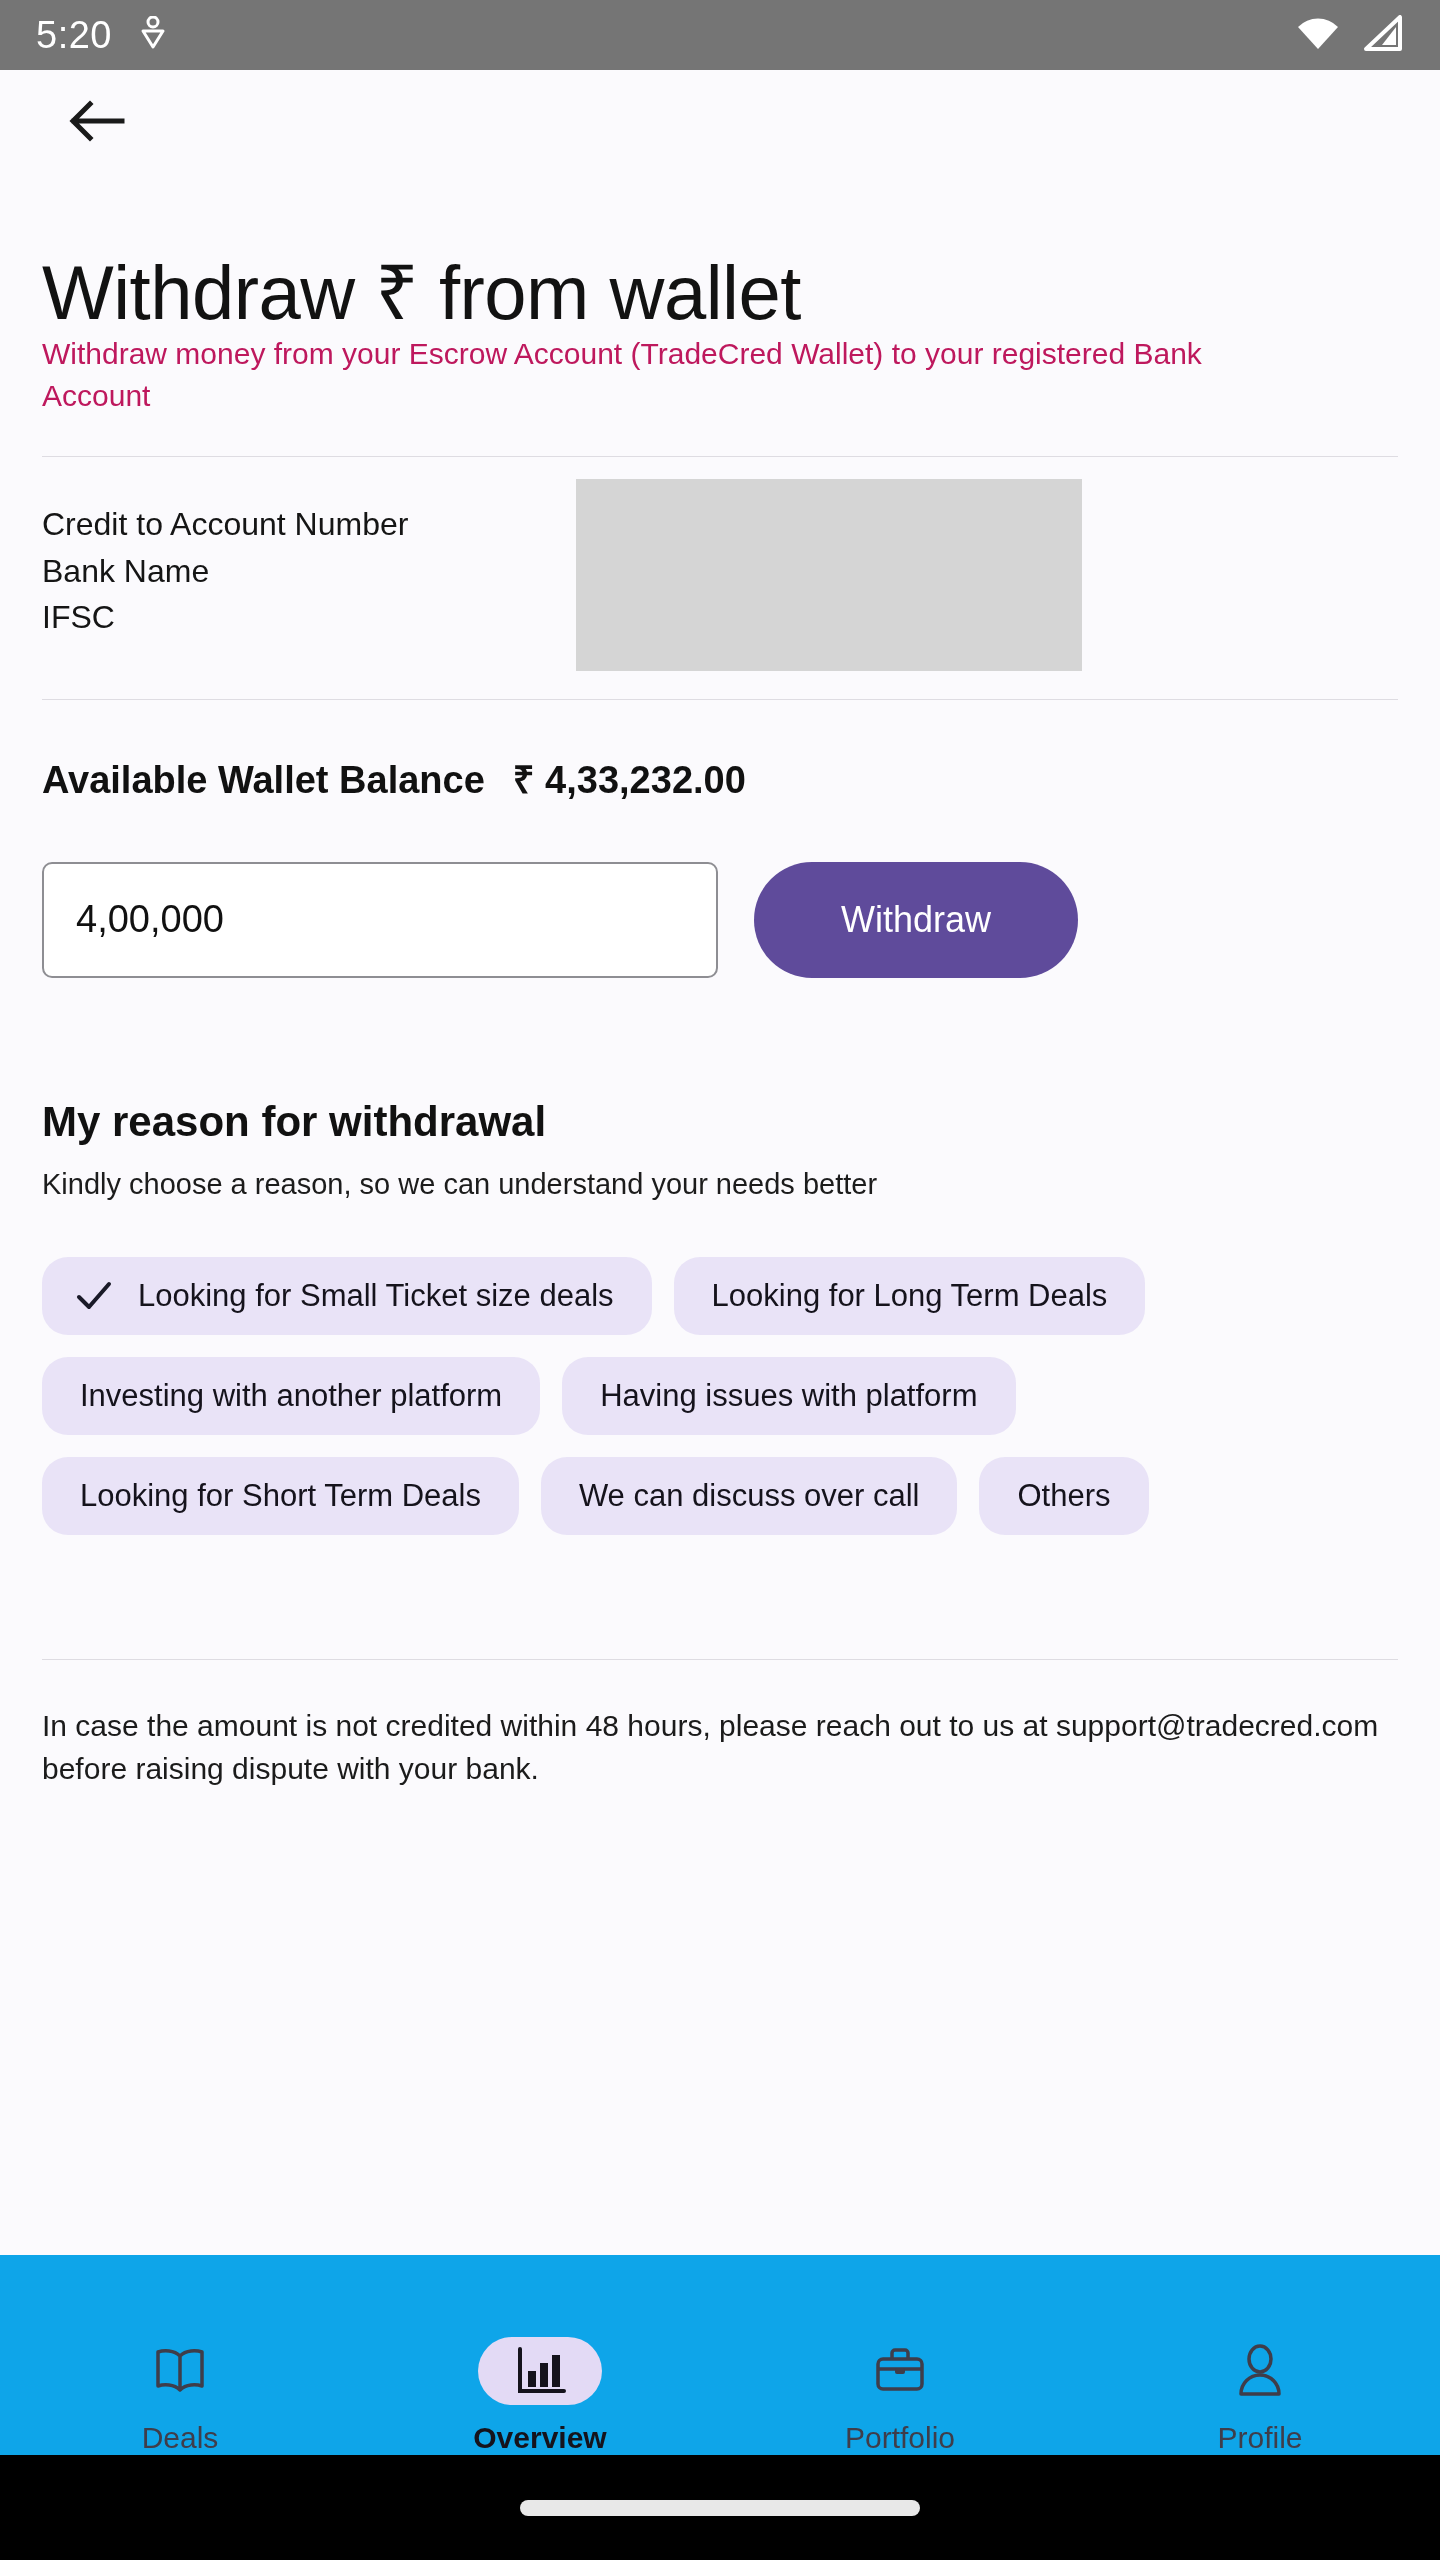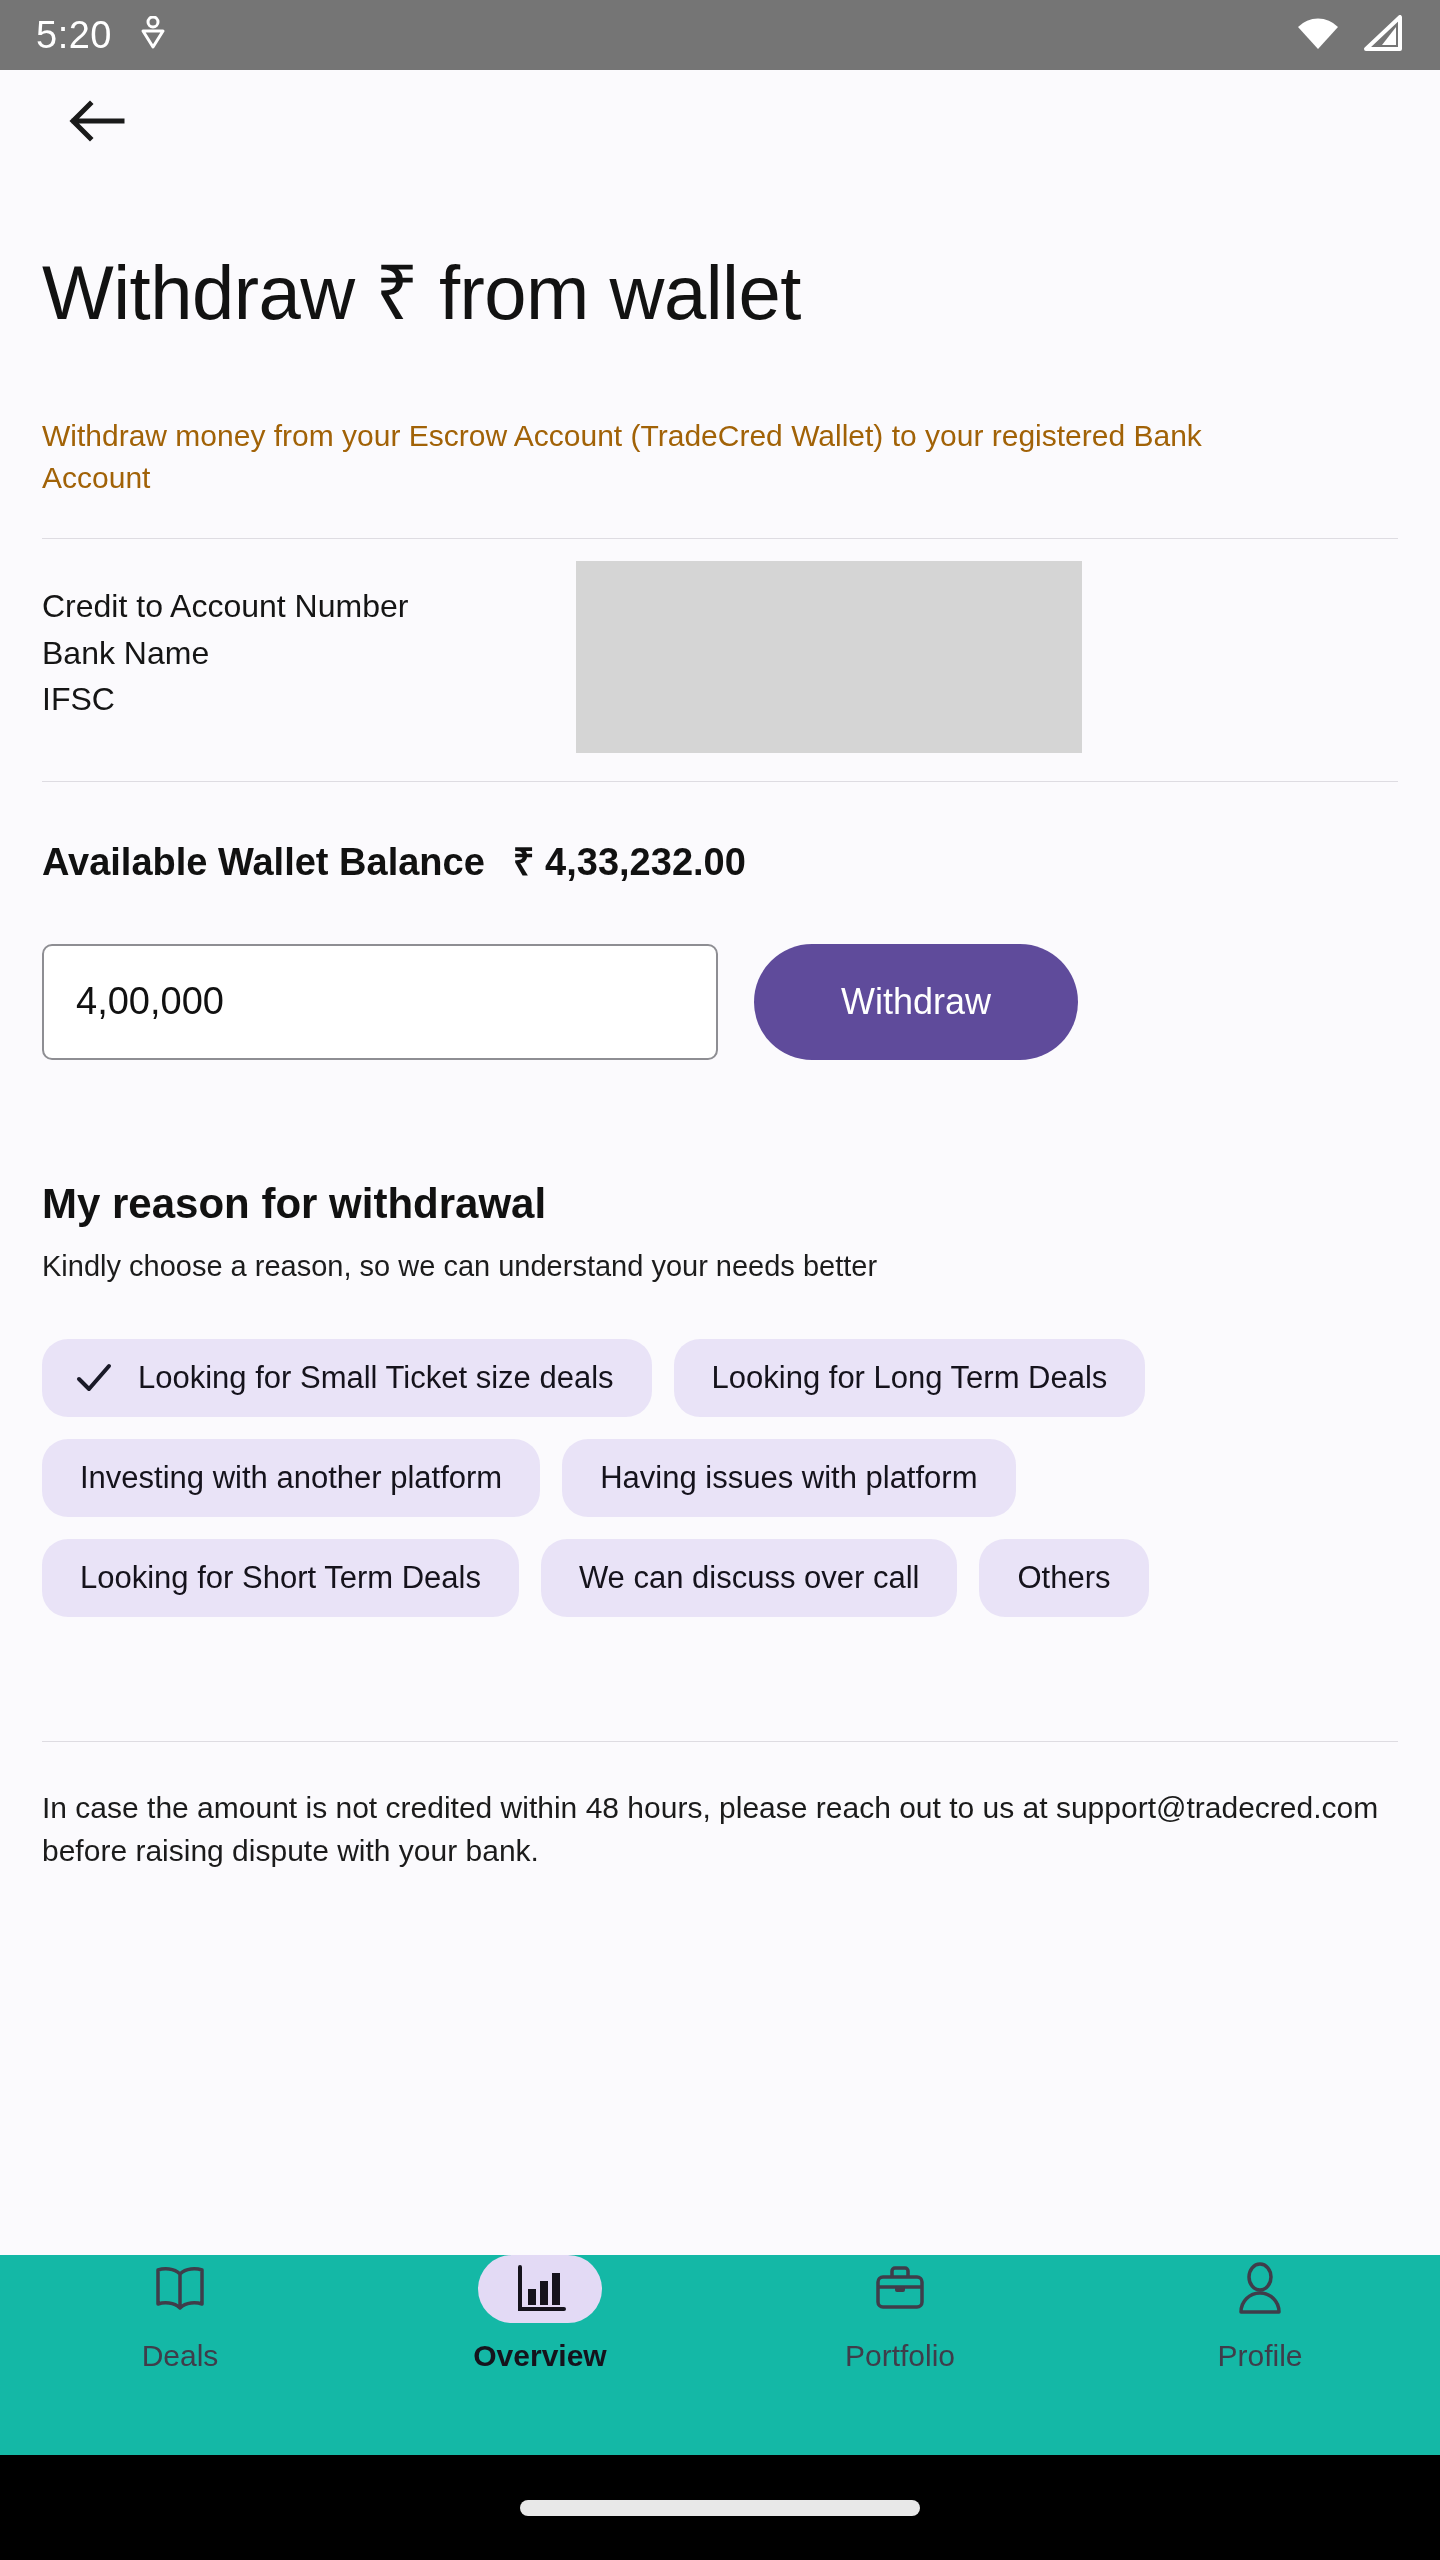--- a/index.html
+++ b/index.html
@@ -55,23 +55,22 @@
     font-size:76px;
     font-weight:400;
     color:#121212;
     letter-spacing:-.5px;
     margin-top:78px;
     line-height:1.05;
   }
 
   .page-desc {
     font-size:30px;
-    color:#a16207;
+    color:#be185d;
     line-height:1.42;
-    margin-top:82px;
     max-width:1260px;
   }
 
   .divider {
     height:1px;
     background:#dedce2;
     margin-top:38px;
   }
 
   
@@ -186,23 +185,23 @@
     color:#1b1b1b;
     line-height:1.45;
     margin-top:44px;
     max-width:1360px;
   }
 
   
   .bottom-nav {
     flex:0 0 200px;
     height:200px;
-    background:#14b8a6;
+    background:#0ea5e9;
     display:flex;
-    align-items:flex-start;
+    align-items:flex-end;
   }
   .nav-item {
     flex:1 1 0;
     display:flex; flex-direction:column;
     align-items:center; justify-content:center;
     gap:16px;
     cursor:pointer;
     background:none; border:none;
     font-family:"Liberation Sans", sans-serif;
   }

